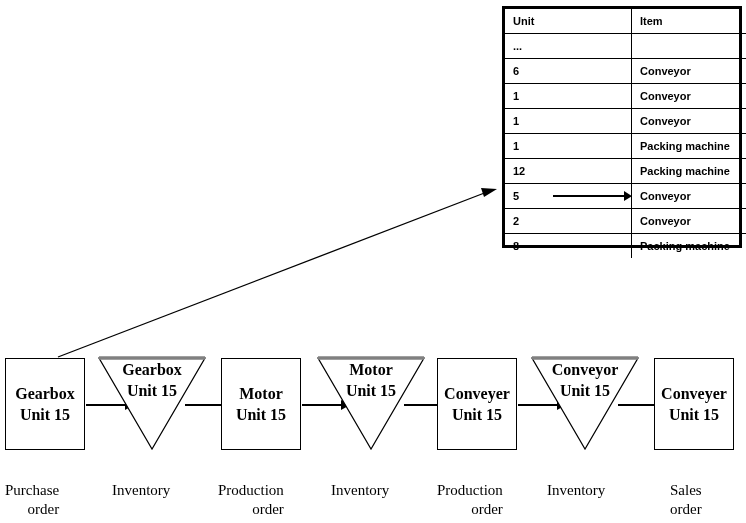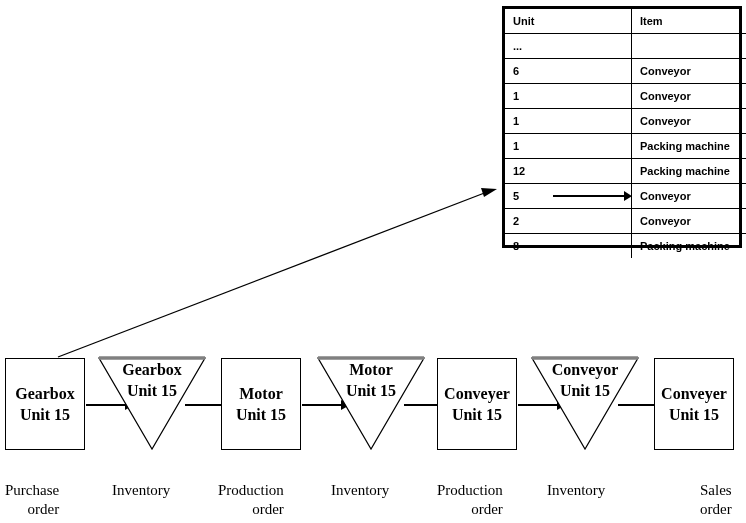--- a/index.html
+++ b/index.html
@@ -289,16 +289,16 @@
 
   <div class="caption" style="left:5px;">Purchase
 order</div>
   <div class="caption" style="left:112px;">Inventory</div>
   <div class="caption" style="left:218px;">Production
 order</div>
   <div class="caption" style="left:331px;">Inventory</div>
   <div class="caption" style="left:437px;">Production
 order</div>
   <div class="caption" style="left:547px;">Inventory</div>
-  <div class="caption" style="left:700px;">Sales
+  <div class="caption" style="left:670px;">Sales
 order</div>
 
 </div>
 
 </body></html>

